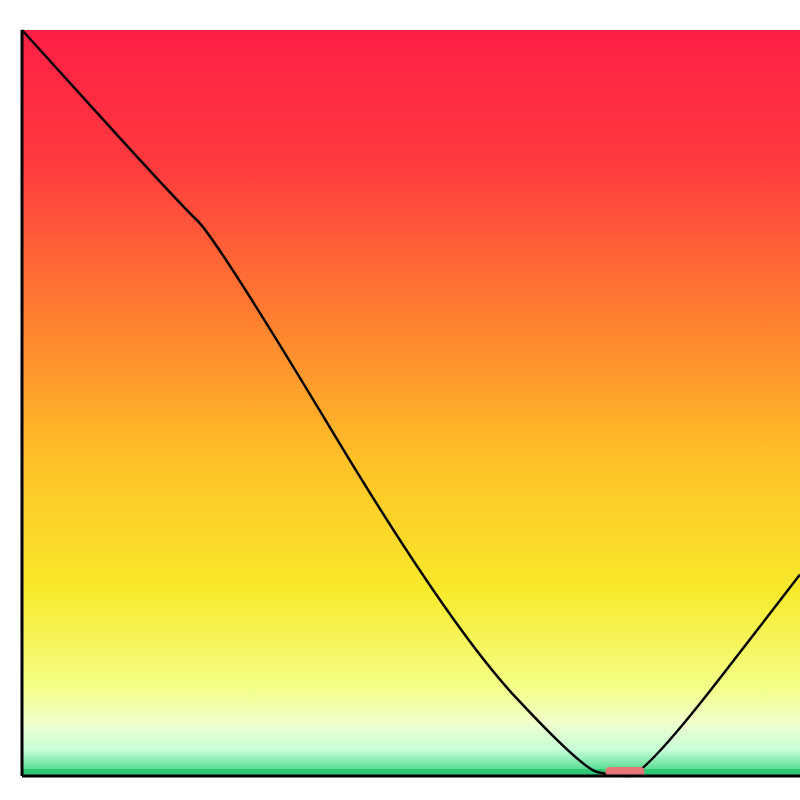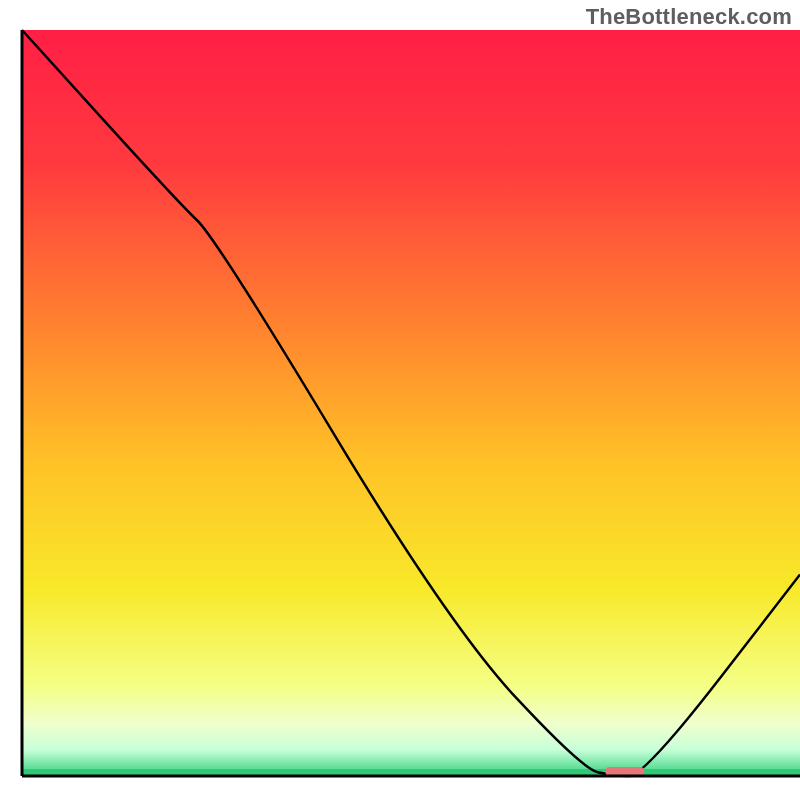--- a/index.html
+++ b/index.html
@@ -28,21 +28,20 @@
   svg.chart {
     display: block;
     width: 800px;
     height: 800px;
   }
 </style>
 </head>
 <body>
 
 <div class="wrap">
-  <div class="attribution">TheBottleneck.com</div>
 
   <svg class="chart" viewBox="0 0 800 800">
     <defs>
       <linearGradient id="bg-grad" x1="0" y1="0" x2="0" y2="1">
           <stop offset="0%" stop-color="#ff1f45"></stop>
           <stop offset="18%" stop-color="#ff3a3f"></stop>
           <stop offset="38%" stop-color="#ff7d30"></stop>
           <stop offset="57.99999999999999%" stop-color="#ffc227"></stop>
           <stop offset="75%" stop-color="#f8e92a"></stop>
           <stop offset="88%" stop-color="#f4ff86"></stop>

